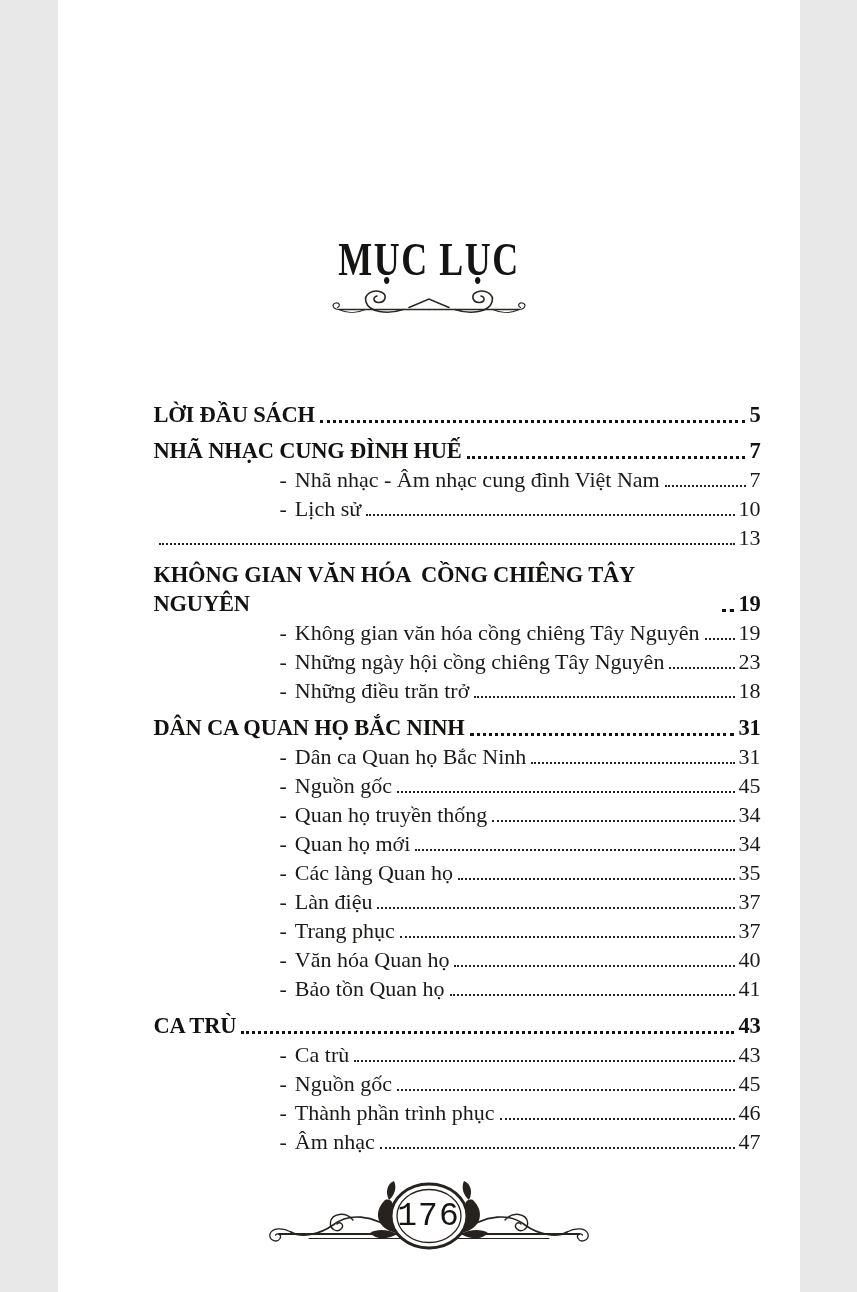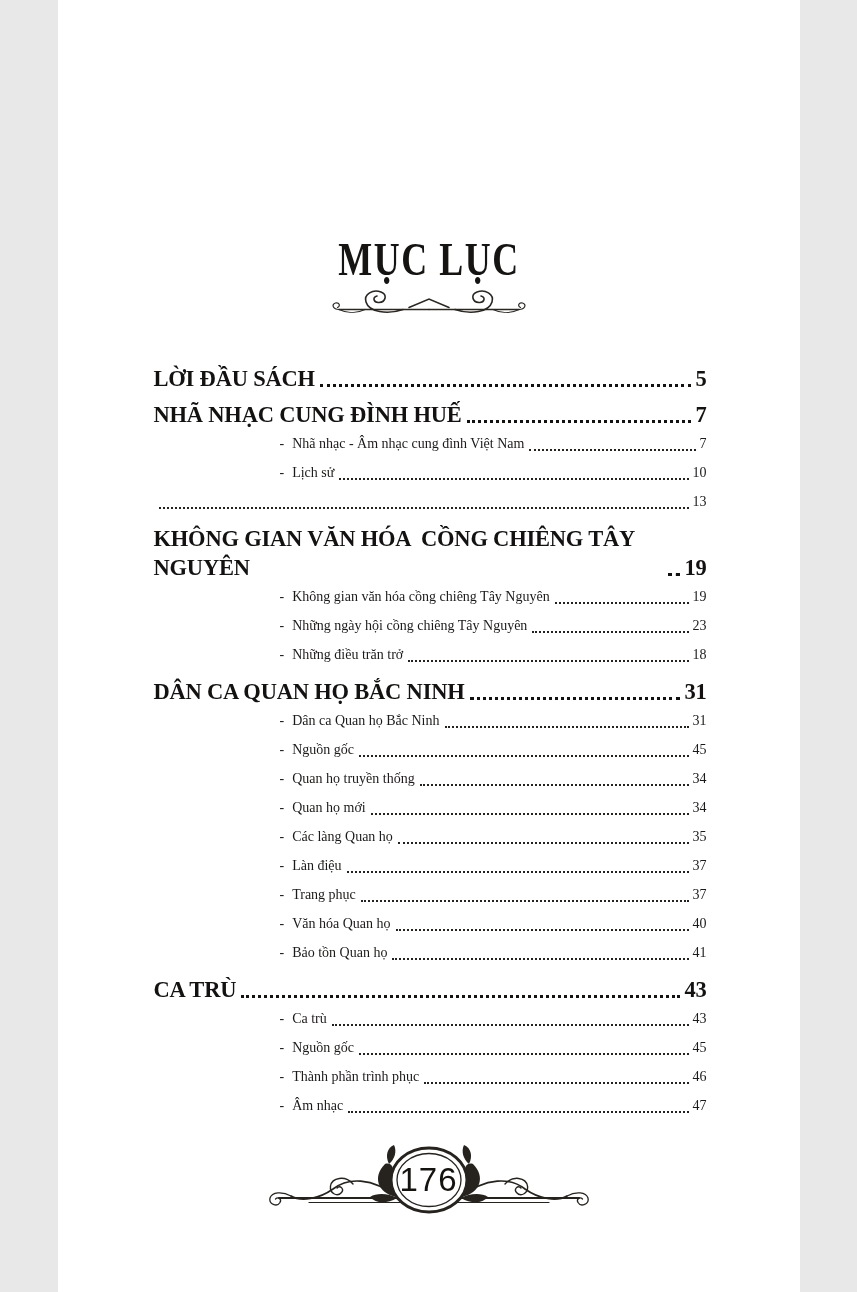--- a/index.html
+++ b/index.html
@@ -22,29 +22,29 @@
     line-height:48px;
     letter-spacing:2px;
     color:#161412;
     transform:scaleX(0.78);
     transform-origin:center;
   }
   .title-flourish{margin-top:4px;text-align:center;height:28px;}
   .title-flourish svg{display:inline-block;}
   
   .toc{
-    margin-top:48px;
+    margin-top:84px;
     padding-left:96px;
-    padding-right:93px;
+    padding-right:39px;
   }
   .toc-row{
     display:flex;
     align-items:flex-end;
     line-height:29px;
-    font-size:14px;
+    font-size:22px;
     color:#1c1a18;
   }
   .toc-row.main{
     font-weight:700;
     font-size:22.5px;
     color:#131210;
     letter-spacing:-0.2px;
     transform-origin:left bottom;
   }
   .toc-row.main + .toc-row.main{margin-top:7px;}
@@ -65,21 +65,21 @@
     position:relative;
     width:360px;
     height:104px;
     margin:14px auto 0 auto;
   }
   .page-footer svg{position:absolute;left:0;top:0;}
   .page-number{
     position:absolute;
     left:50%;top:46px;
     transform:translate(-50%,-50%);
-    font-family:Liberation Sans, sans-serif;
+    font-family:Liberation Mono, monospace;
     font-size:33px;
     letter-spacing:1px;
     color:#15130f;
   }
 </style>
 </head>
 <body>
 
 <div class="page">
 

